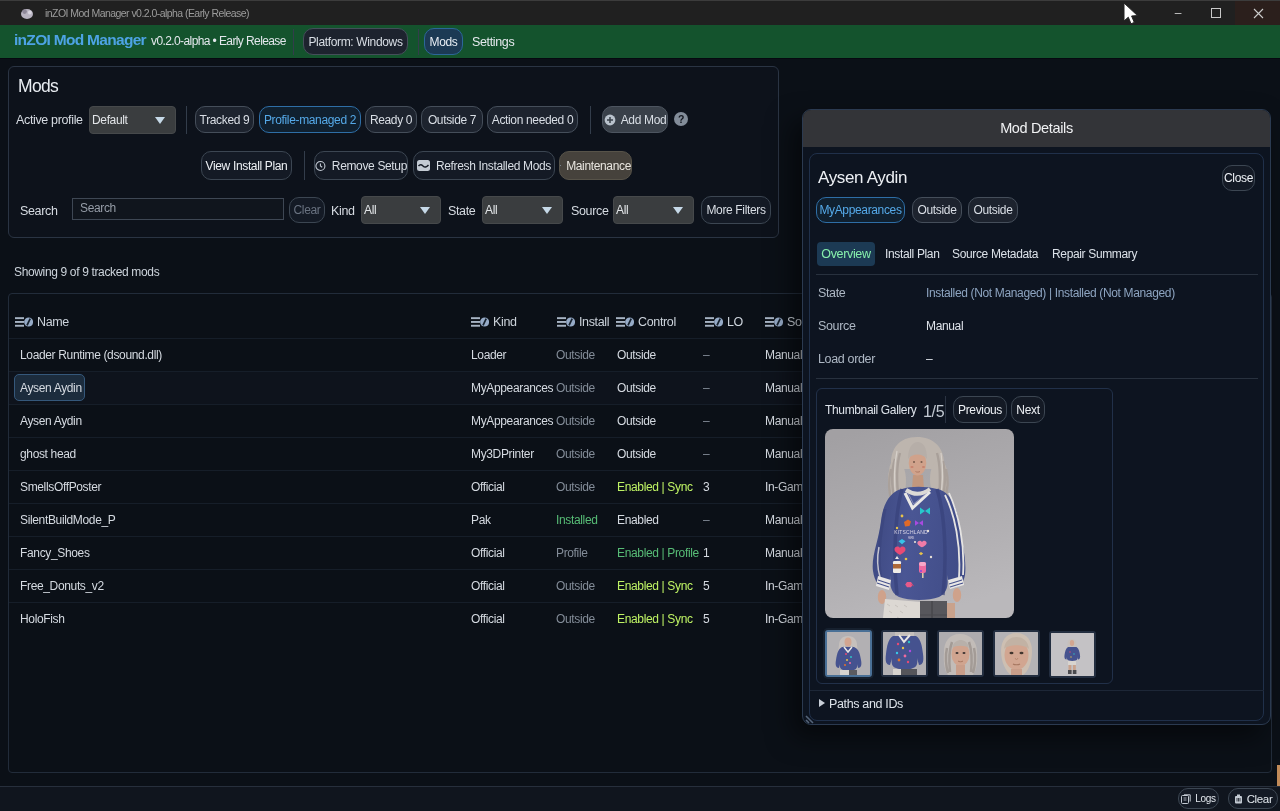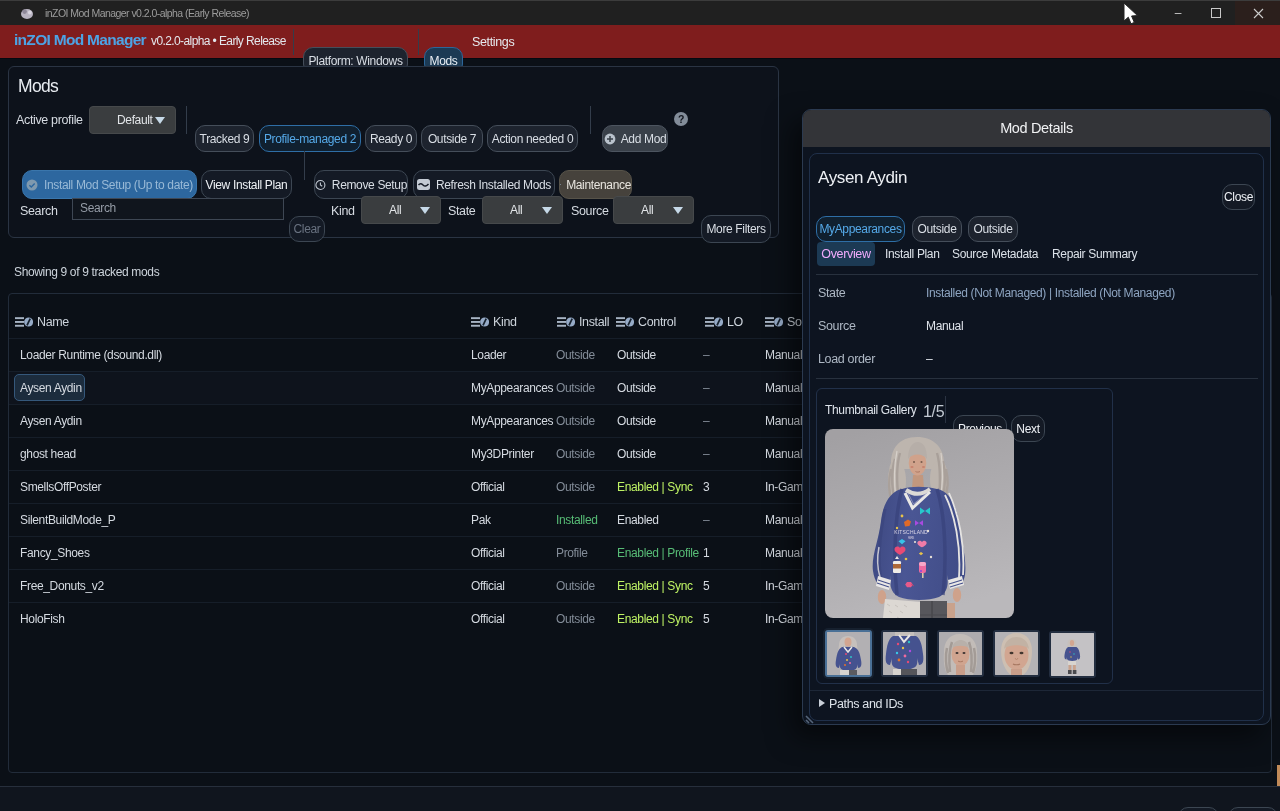--- a/index.html
+++ b/index.html
@@ -6,29 +6,29 @@
 html,body { width:1280px; height:811px; overflow:hidden; background:#0b1017; font-family:"Liberation Sans", sans-serif; letter-spacing:-0.35px; }
 #app { position:absolute; top:0; left:0; width:1280px; height:811px; }
 .abs { position:absolute; }
 
 
 #titlebar { position:absolute; top:0; left:0; width:1280px; height:25px; background:#202020; border-top:1px solid #3c3c3c; }
 #titlebar .ttext { position:absolute; left:45px; top:6px; font-size:10.5px; letter-spacing:-0.55px; color:#9c9c9c; }
 .wbtn { position:absolute; top:0; height:25px; width:40px; color:#cccccc; text-align:center; line-height:24px; font-size:12px; }
 
 
-#appbar { position:absolute; top:25px; left:0; width:1280px; height:34px; background:#7f1d1d; border-bottom:1px solid #060910; }
+#appbar { position:absolute; top:25px; left:0; width:1280px; height:34px; background:#14532d; border-bottom:1px solid #060910; }
 #appbar .brand { position:absolute; left:14px; top:6px; font-size:15.5px; font-weight:700; letter-spacing:-0.7px; color:#4da3e4; }
 #appbar .ver { position:absolute; left:151px; top:9px; font-size:12px; letter-spacing:-0.6px; color:#e3e7ec; }
 .vsep { position:absolute; width:1px; background:#333d4b; }
 
-.btn { position:absolute; background:#1d232e; border:1px solid #454e5a; border-radius:10px; color:#d9dee5; font-size:12px; display:flex; align-items:center; justify-content:center; white-space:nowrap; overflow:hidden;margin-top:19px; }
+.btn { position:absolute; background:#1d232e; border:1px solid #454e5a; border-radius:10px; color:#d9dee5; font-size:12px; display:flex; align-items:center; justify-content:center; white-space:nowrap; overflow:hidden; }
 .btn2 { background:#141a25; border-color:#3c4652; }
 .tab-active { background:#1c3a54; border:1px solid #2c6699; color:#e8eef4; }
-.sel { position:absolute; background:#3a3d3f; border:1px solid #46494b; border-radius:4px; color:#e2e5e8; font-size:12px; display:flex; align-items:center; padding-left:27px; white-space:nowrap; }
+.sel { position:absolute; background:#3a3d3f; border:1px solid #46494b; border-radius:4px; color:#e2e5e8; font-size:12px; display:flex; align-items:center; padding-left:2px; white-space:nowrap; }
 .sel .arr { position:absolute; right:10px; top:50%; margin-top:-3px; width:0; height:0; border-left:5.5px solid transparent; border-right:5.5px solid transparent; border-top:7px solid #c6d9e8; }
 .chip-active { background:#10202f; border:1px solid #2e6ea6; color:#55a9e8; }
 
 
 #modspanel { position:absolute; left:8px; top:66px; width:771px; height:172px; background:#0d121b; border:1px solid #2a3443; border-radius:6px; }
 .lbl { position:absolute; color:#d6dbe2; font-size:12.5px; }
 
 
 #tablebox { position:absolute; left:8px; top:293px; width:1264px; height:480px; border:1px solid #222c3a; border-radius:4px; }
 .th { position:absolute; top:315px; font-size:12.5px; color:#ccd3db; display:flex; align-items:center; }
@@ -101,25 +101,20 @@
     <div class="btn" style="left:412px;top:39px;width:62px;height:27px">Outside 7</div>
     <div class="btn" style="left:478px;top:39px;width:91px;height:27px">Action needed 0</div>
     <div class="vsep" style="left:581px;top:39px;height:28px"></div>
     <div class="btn" style="left:593px;top:39px;width:66px;height:27px;background:#394049;border-color:#4d5560">
       <svg width="12" height="12" viewBox="0 0 12 12" style="margin-right:5px">
           <circle cx="6" cy="6" r="5.4" fill="#b9c2cc"></circle>
           <path d="M6,3 L6,9 M3,6 L9,6" stroke="#394049" stroke-width="1.5"></path>
         </svg>Add Mod</div>
     <div class="abs" style="left:665px;top:45px;width:14px;height:14px;border-radius:50%;background:#828c99;color:#12161e;font-size:10.5px;font-weight:700;text-align:center;line-height:14px">?</div>
 
-    <div class="btn" style="left:13px;top:84px;width:175px;height:29px;background:#2d679f;border-color:#3a76ac;color:#98b9d6">
-      <svg width="12" height="12" viewBox="0 0 12 12" style="margin-right:6px">
-          <circle cx="6" cy="6" r="5.5" fill="#7f99ae"></circle>
-          <path d="M3.4,6.2 L5.3,8 L8.7,4.4" stroke="#2d679f" stroke-width="1.4" fill="none"></path>
-        </svg>Install Mod Setup (Up to date)</div>
     <div class="btn btn2" style="left:192px;top:84px;width:91px;height:29px;color:#eef1f5">View Install Plan</div>
     <div class="vsep" style="left:295px;top:84px;height:29px"></div>
     <div class="btn btn2" style="left:305px;top:84px;width:94px;height:29px">
       <svg width="12" height="12" viewBox="0 0 12 12" style="margin-right:6px">
           <circle cx="6" cy="6" r="5" fill="none" stroke="#c3cad3" stroke-width="1.2"></circle>
           <path d="M6,3.2 L6,6 L8,7.4" stroke="#c3cad3" stroke-width="1.2" fill="none"></path>
         </svg>Remove Setup</div>
     <div class="btn btn2" style="left:404px;top:84px;width:142px;height:29px">
       <svg width="13" height="11" viewBox="0 0 13 11" style="margin-right:6px">
           <rect x="0" y="0" width="13" height="11" rx="2.5" fill="#c3cad3"></rect>
@@ -282,21 +277,21 @@
   <div id="details">
     <div id="dhead">Mod Details</div>
     <div id="dinner"></div>
     <div class="abs" style="left:15px;top:58px;font-size:17px;color:#edf0f4">Aysen Aydin</div>
     <div class="btn btn2" style="left:419px;top:55px;width:33px;height:26px;color:#eef1f5">Close</div>
 
     <div class="btn chip-active" style="left:13px;top:87px;width:89px;height:26px;font-size:12px">MyAppearances</div>
     <div class="btn" style="left:109px;top:87px;width:50px;height:26px">Outside</div>
     <div class="btn" style="left:165px;top:87px;width:50px;height:26px">Outside</div>
 
-    <div class="abs" style="left:14px;top:132px;width:58px;height:24px;background:#1c3a54;border-radius:4px;color:#f0abfc;font-size:12.5px;display:flex;align-items:center;justify-content:center">Overview</div>
+    <div class="abs" style="left:14px;top:132px;width:58px;height:24px;background:#1c3a54;border-radius:4px;color:#86efac;font-size:12.5px;display:flex;align-items:center;justify-content:center">Overview</div>
     <div class="abs dtab" style="left:82px;top:137px">Install Plan</div>
     <div class="abs dtab" style="left:149px;top:137px">Source Metadata</div>
     <div class="abs dtab" style="left:249px;top:137px">Repair Summary</div>
     <div class="abs" style="left:13px;top:164px;width:442px;height:1px;background:#28313e"></div>
 
     <div class="abs flab" style="left:15px;top:176px">State</div>
     <div class="abs fval" style="left:123px;top:176px;color:#8da4c0">Installed (Not Managed) | Installed (Not Managed)</div>
     <div class="abs flab" style="left:15px;top:209px">Source</div>
     <div class="abs fval" style="left:123px;top:209px">Manual</div>
     <div class="abs flab" style="left:15px;top:242px">Load order</div>

